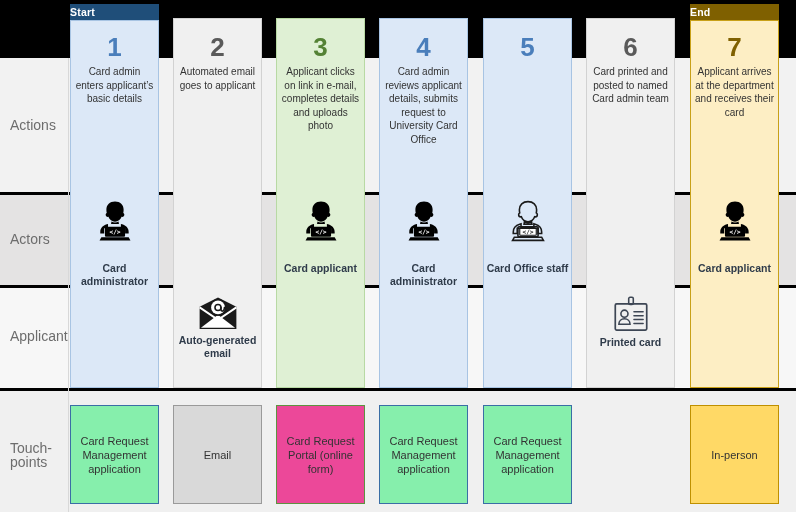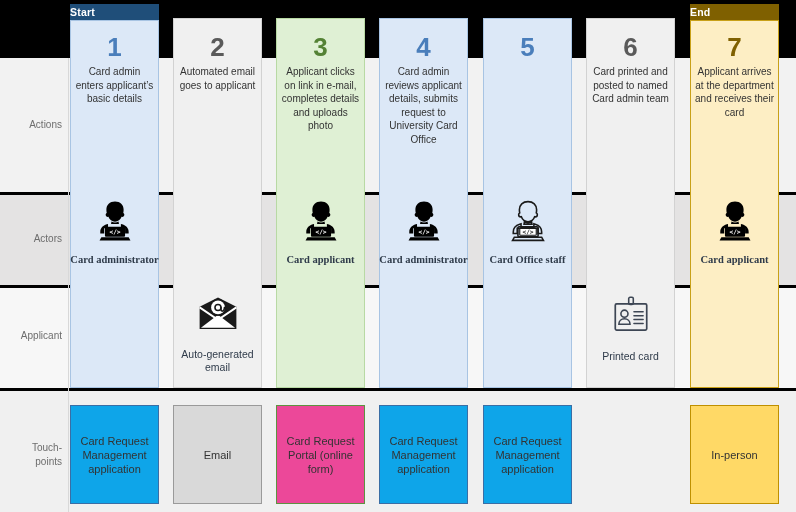--- a/index.html
+++ b/index.html
@@ -14,23 +14,23 @@
   
   .band{position:absolute;left:0;width:796px;}
   .band-top{top:0;height:58px;background:#000000;}
   .band-actions{top:58px;height:134px;background:#f2f2f2;}
   .band-actors{top:192px;height:93px;background:#e4e3e3;border-top:3px solid #000;box-sizing:border-box;}
   .band-artefacts{top:285px;height:103px;background:#f7f7f7;border-top:3px solid #000;box-sizing:border-box;}
   .band-touch{top:388px;height:124px;background:#f0f0f0;border-top:3px solid #000;box-sizing:border-box;}
 
   
   .rowlabel{
-    position:absolute;left:4px;width:58px;
-    color:#6d6d6d;font-size:10px;line-height:14px;
-    text-align:right;
+    position:absolute;left:10px;width:58px;
+    color:#6d6d6d;font-size:14px;line-height:14px;
+    text-align:left;
   }
   .rl-actions{top:118px;}
   .rl-actors{top:232px;}
   .rl-artefacts{top:329px;}
   .rl-touch{top:441px;}
 
   
   .labeldiv{position:absolute;left:68px;top:58px;width:1px;height:454px;background:#d8d8d8;}
 
   
@@ -75,45 +75,45 @@
     font-size:10px;line-height:13.6px;
   }
 
   
   .actor{
     position:absolute;left:0;width:100%;
     text-align:center;
   }
   .actor .glyph{display:block;margin:0 auto;}
   .actor .nm{
-    display:block;margin-top:10px;
-    color:#2f3b4a;font-size:10.5px;line-height:12.6px;font-weight:bold;font-family:Liberation Serif, serif;
+    display:block;margin-top:18px;
+    color:#2f3b4a;font-size:10.5px;line-height:12.6px;font-weight:bold;
   }
 
   
   .artefact{
     position:absolute;left:0;width:100%;
     text-align:center;
   }
   .artefact .glyph{display:block;margin:0 auto;}
   .artefact .nm{
-    display:block;margin-top:16px;
-    color:#2f3b4a;font-size:10.5px;line-height:12.6px;font-weight:normal;
+    display:block;margin-top:2px;
+    color:#2f3b4a;font-size:10.5px;line-height:12.6px;font-weight:bold;
   }
 
   
   .touch{
     position:absolute;left:0;width:100%;top:405px;height:99px;
     box-sizing:border-box;border:1px solid #7f7f7f;
     display:flex;align-items:center;justify-content:center;
     text-align:center;color:#333333;
     font-size:11px;line-height:14px;
     padding:0 4px;
   }
-  .touch.blue {background:#0ea5e9;border-color:#3a6ea5;}
+  .touch.blue {background:#86efac;border-color:#3a6ea5;}
   .touch.grey {background:#d9d9d9;border-color:#9a9a9a;}
   .touch.green{background:#ec4899;border-color:#5e9141;}
   .touch.gold {background:#ffd966;border-color:#bf9000;}
 </style>
 </head>
 <body>
 
 <div id="stage">
 
   <div class="band band-top"></div>

